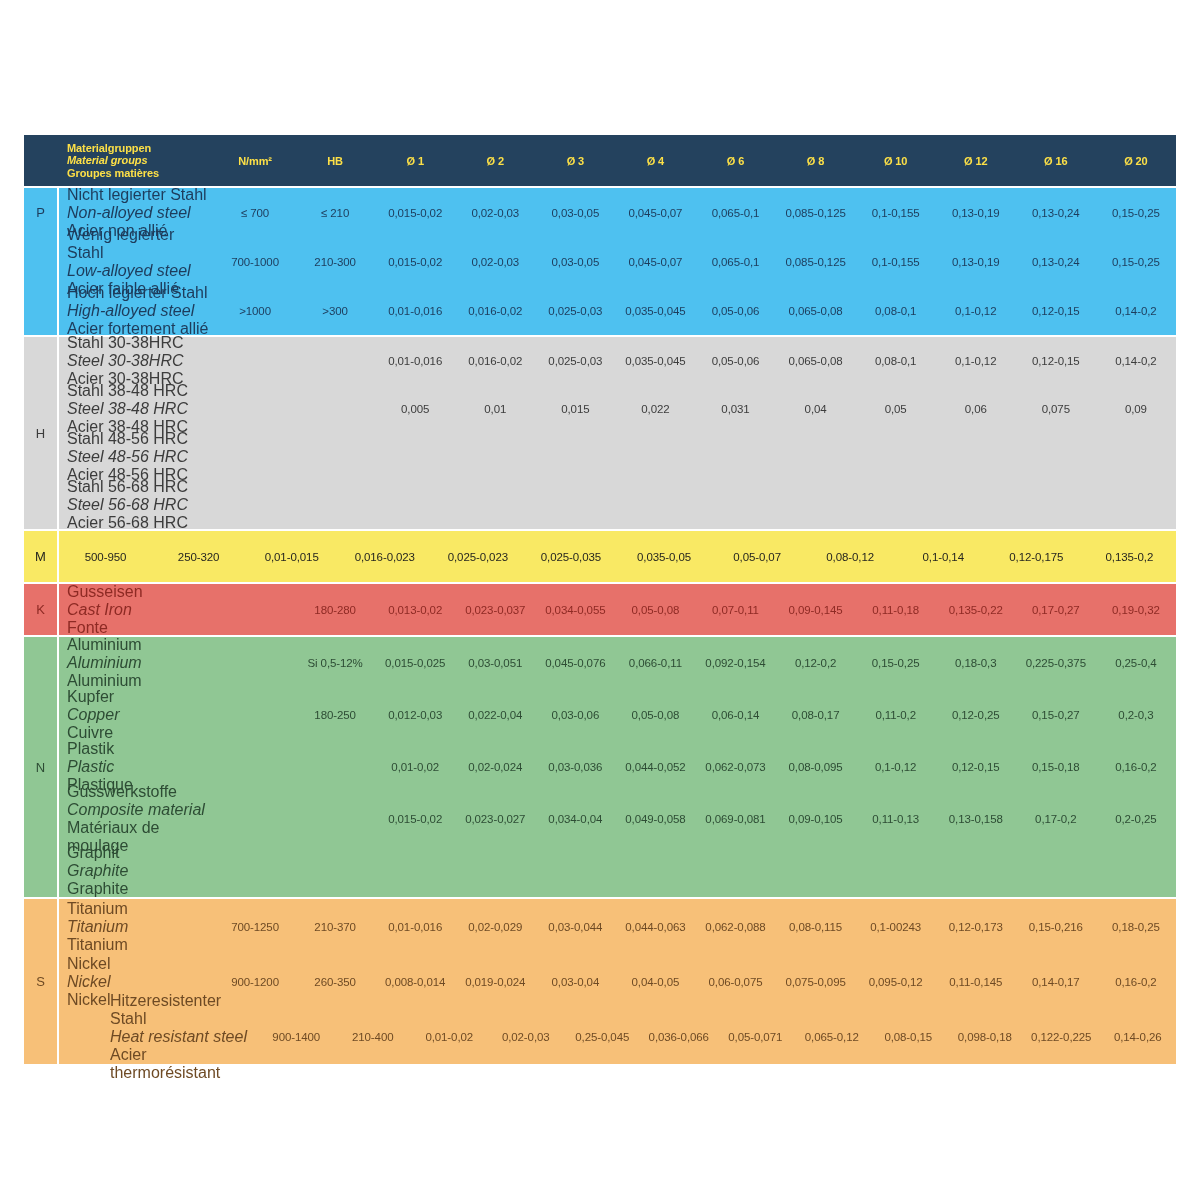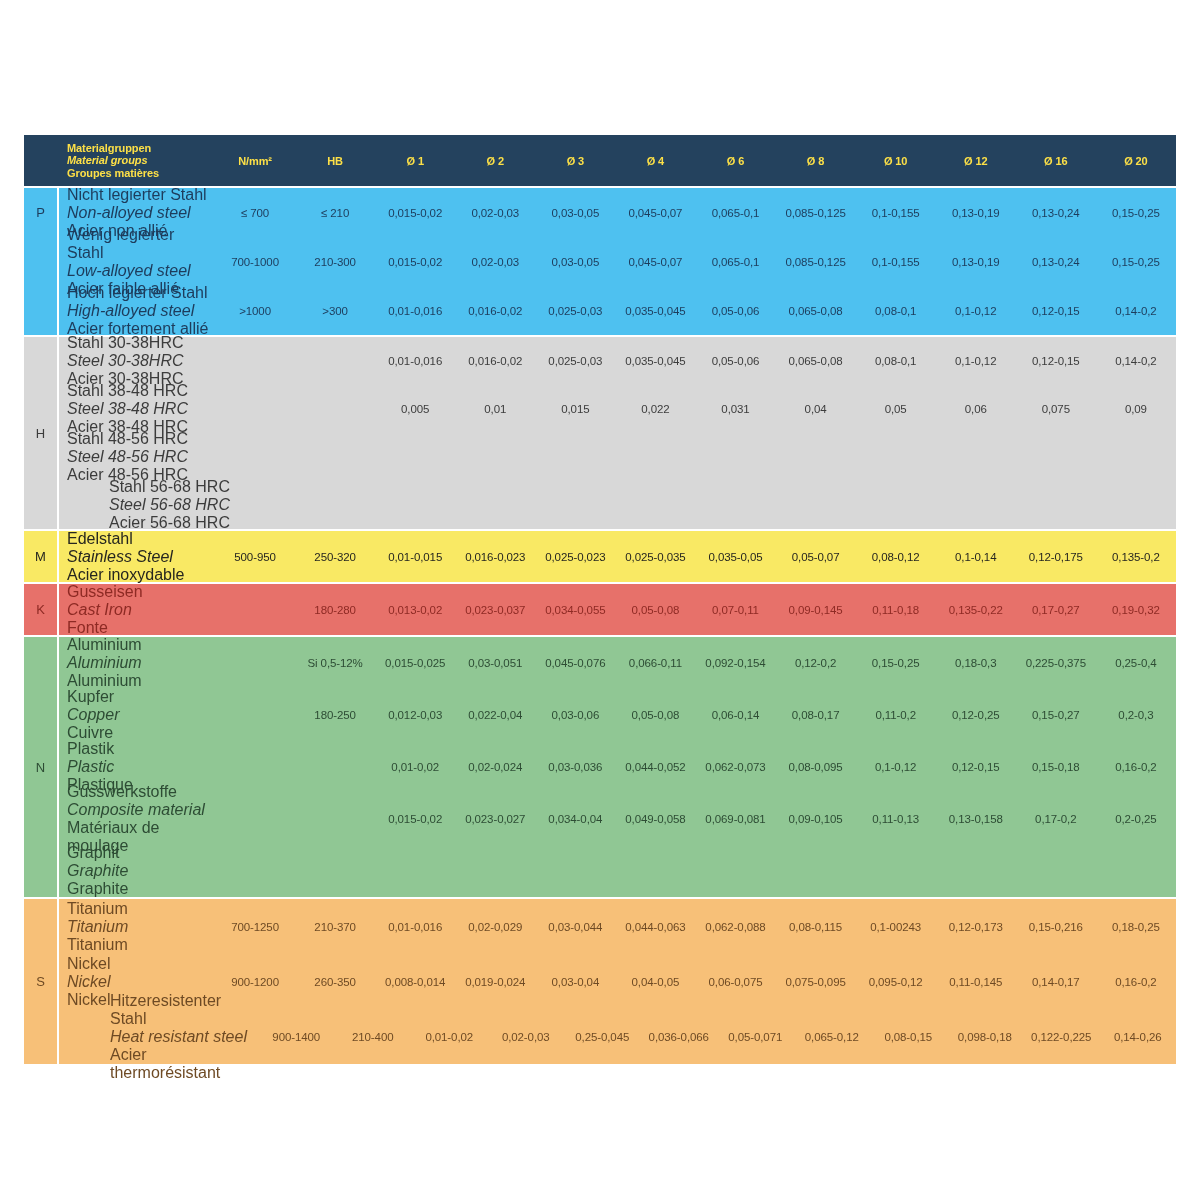--- a/index.html
+++ b/index.html
@@ -207,21 +207,21 @@
             <div class="cell-val"></div>
             <div class="cell-val"></div>
             <div class="cell-val"></div>
             <div class="cell-val"></div>
             <div class="cell-val"></div>
             <div class="cell-val"></div>
             <div class="cell-val"></div>
             <div class="cell-val"></div>
             <div class="cell-val"></div>
           </div>
-          <div class="mrow" style="height: 48px; padding-left: 42px;">
+          <div class="mrow" style="height: 48px;">
             <div class="cell-names">
               <div class="names-lines">
                 <div class="ln1">Stahl 56-68 HRC</div>
                 <div class="ln2">Steel 56-68 HRC</div>
                 <div class="ln3">Acier 56-68 HRC</div>
               </div>
             </div>
             <div class="cell-val"></div>
             <div class="cell-val"></div>
             <div class="cell-val"></div>
@@ -234,27 +234,20 @@
             <div class="cell-val"></div>
             <div class="cell-val"></div>
             <div class="cell-val"></div>
           </div>
         </div>
       </div>
       <div class="sec bold-labels" style="background: rgb(249, 233, 100); color: rgb(38, 38, 31);">
         <div class="cell-letter" style="align-items: center;">M</div>
         <div class="sec-rows">
           <div class="mrow" style="height: 51px;">
-            <div class="cell-names">
-              <div class="names-lines">
-                <div class="ln1">Edelstahl</div>
-                <div class="ln2">Stainless Steel</div>
-                <div class="ln3">Acier inoxydable</div>
-              </div>
-            </div>
             <div class="cell-val">500-950</div>
             <div class="cell-val">250-320</div>
             <div class="cell-val">0,01-0,015</div>
             <div class="cell-val">0,016-0,023</div>
             <div class="cell-val">0,025-0,023</div>
             <div class="cell-val">0,025-0,035</div>
             <div class="cell-val">0,035-0,05</div>
             <div class="cell-val">0,05-0,07</div>
             <div class="cell-val">0,08-0,12</div>
             <div class="cell-val">0,1-0,14</div>

